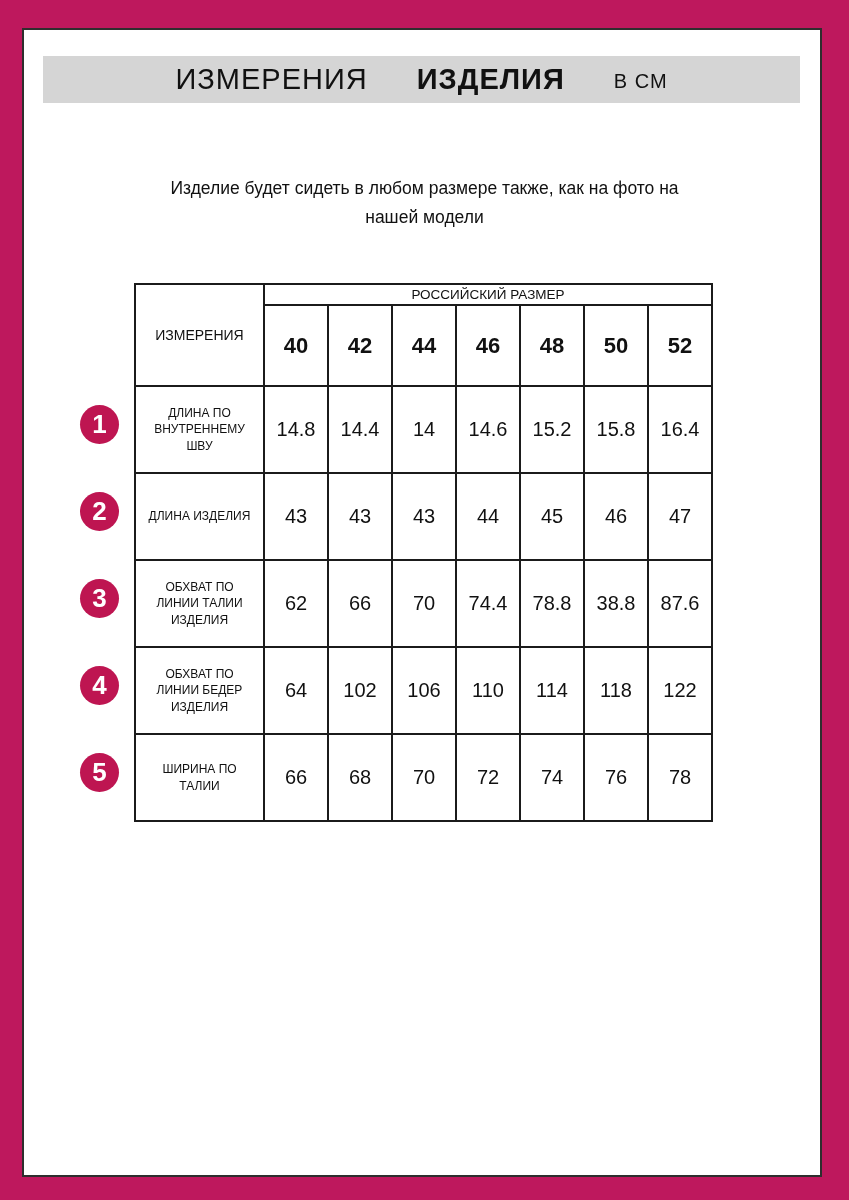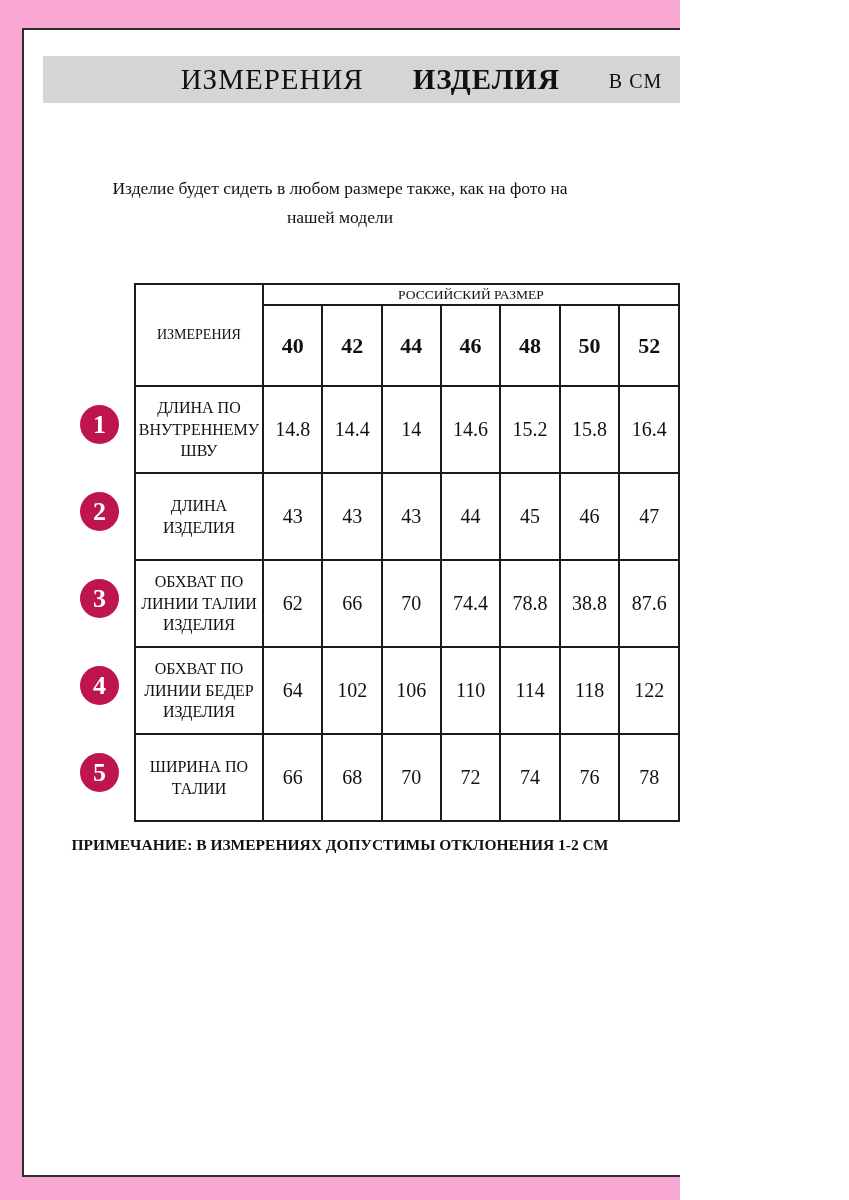--- a/index.html
+++ b/index.html
@@ -1,20 +1,20 @@
 <!DOCTYPE html>
 <html><head>
 <meta charset="utf-8">
 <style>
   html, body { margin: 0; padding: 0; }
   .screen {
     position: relative;
-    width: 680px; height: 1200px;
-    background: #f9a8d4;
-    font-family: Liberation Serif, serif;
+    width: 849px; height: 1200px;
+    background: #be185d;
+    font-family: Liberation Sans, sans-serif;
     color: #111111;
     overflow: hidden;
   }
   .frame {
     position: absolute; left: 22px; top: 28px;
     width: 800px; height: 1149px;
     box-sizing: border-box;
     border: 2px solid #2e2e2e;
     background: #ffffff;
   }
@@ -45,21 +45,21 @@
     border: 2px solid #1b1b1b;
     text-align: center; vertical-align: middle;
     padding: 0;
   }
   .col-label { width: 129px; }
   .col-size  { width: 64px; }
   th.measure-head { font-size: 14px; font-weight: normal; }
   th.size-group-head { height: 19px; font-size: 13.5px; font-weight: normal; line-height: 19px; }
   tr.sizes-row th { height: 79px; font-size: 22px; font-weight: bold; }
   tr.data-row { height: 87px; }
-  td.row-label { font-size: 16px; line-height: 1.35; white-space: pre-line; }
+  td.row-label { font-size: 12px; line-height: 1.35; white-space: pre-line; }
   td.value-cell { font-size: 20px; margin-top: 48px; }
   .badge {
     position: absolute; left: 80px;
     width: 39px; height: 39px; border-radius: 50%;
     color: #ffffff; font-size: 26px; font-weight: bold;
     display: flex; align-items: center; justify-content: center;
   }
   .badge-1 { top: 405px; } .badge-2 { top: 492px; } .badge-3 { top: 579px; }
   .badge-4 { top: 666px; } .badge-5 { top: 753px; }
   .note {
@@ -169,14 +169,13 @@
       </tr>
     </tbody>
   </table>
 
   <div class="badge badge-1" style="background: rgb(190, 21, 81);">1</div>
   <div class="badge badge-2" style="background: rgb(190, 21, 81);">2</div>
   <div class="badge badge-3" style="background: rgb(190, 21, 81);">3</div>
   <div class="badge badge-4" style="background: rgb(190, 21, 81);">4</div>
   <div class="badge badge-5" style="background: rgb(190, 21, 81);">5</div>
 
-  <div class="note">ПРИМЕЧАНИЕ: В ИЗМЕРЕНИЯХ ДОПУСТИМЫ ОТКЛОНЕНИЯ 1-2 СМ</div>
 </div>
 
 </body></html>

